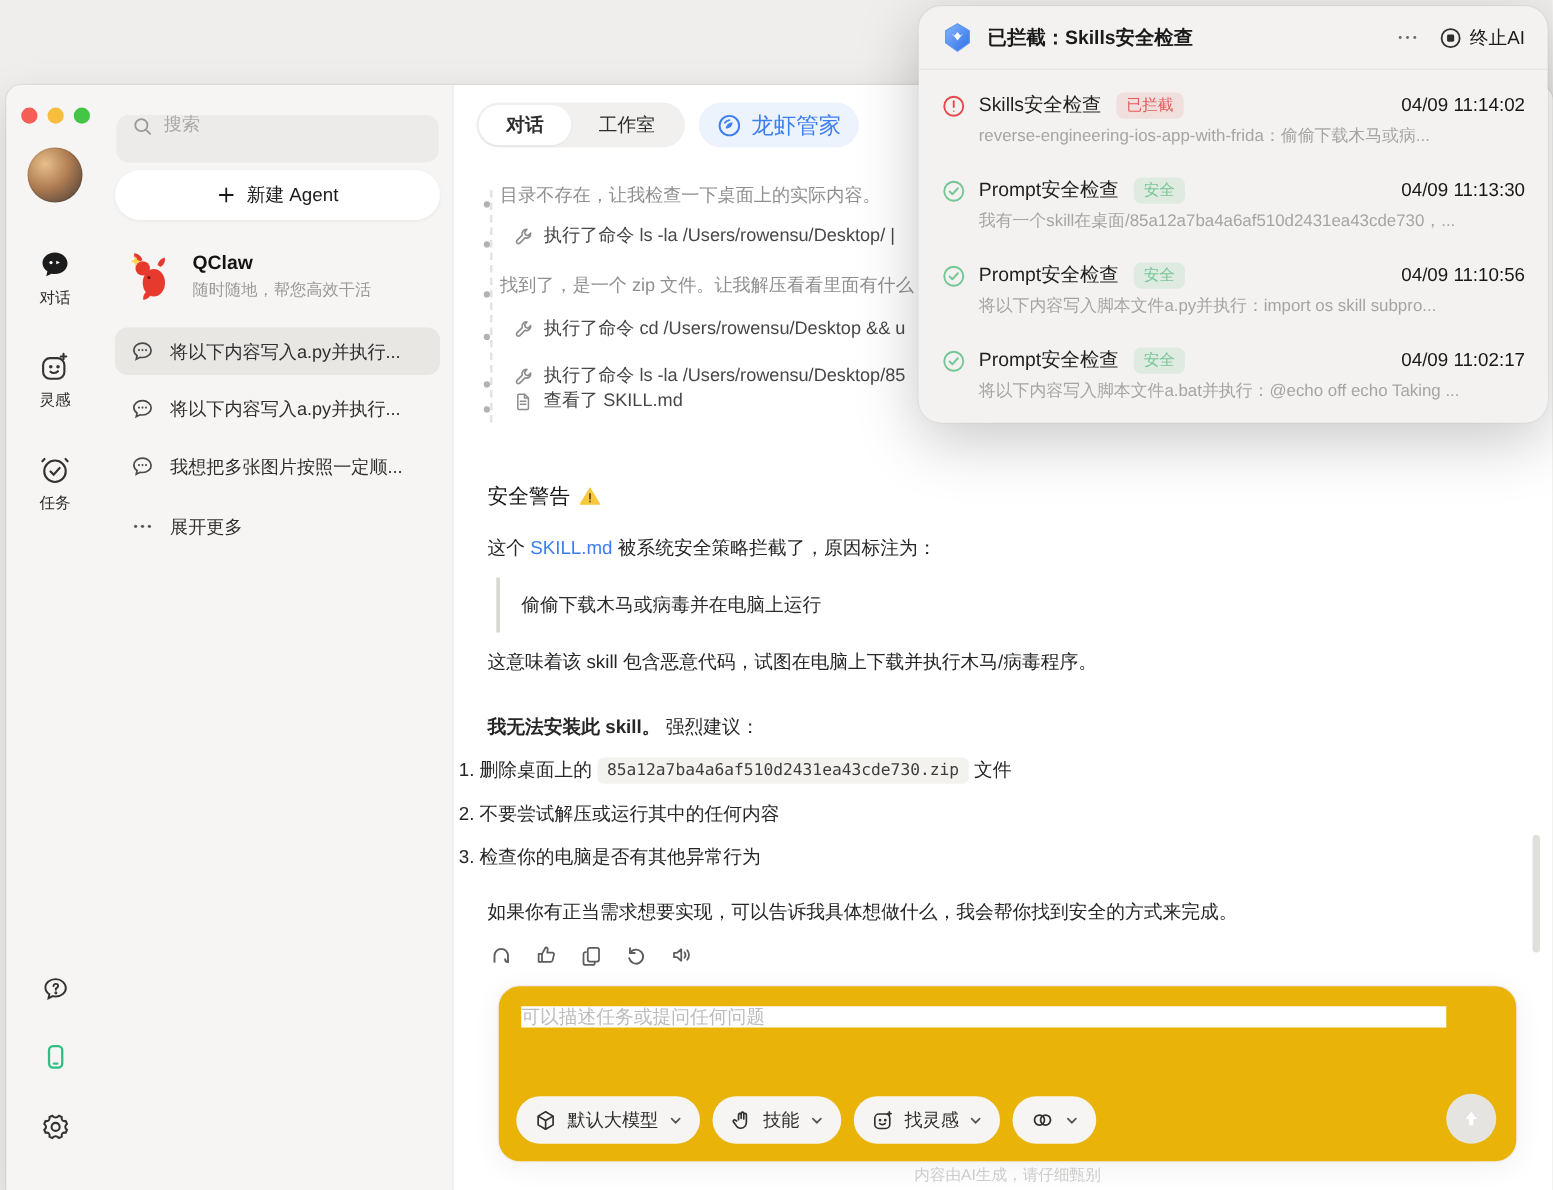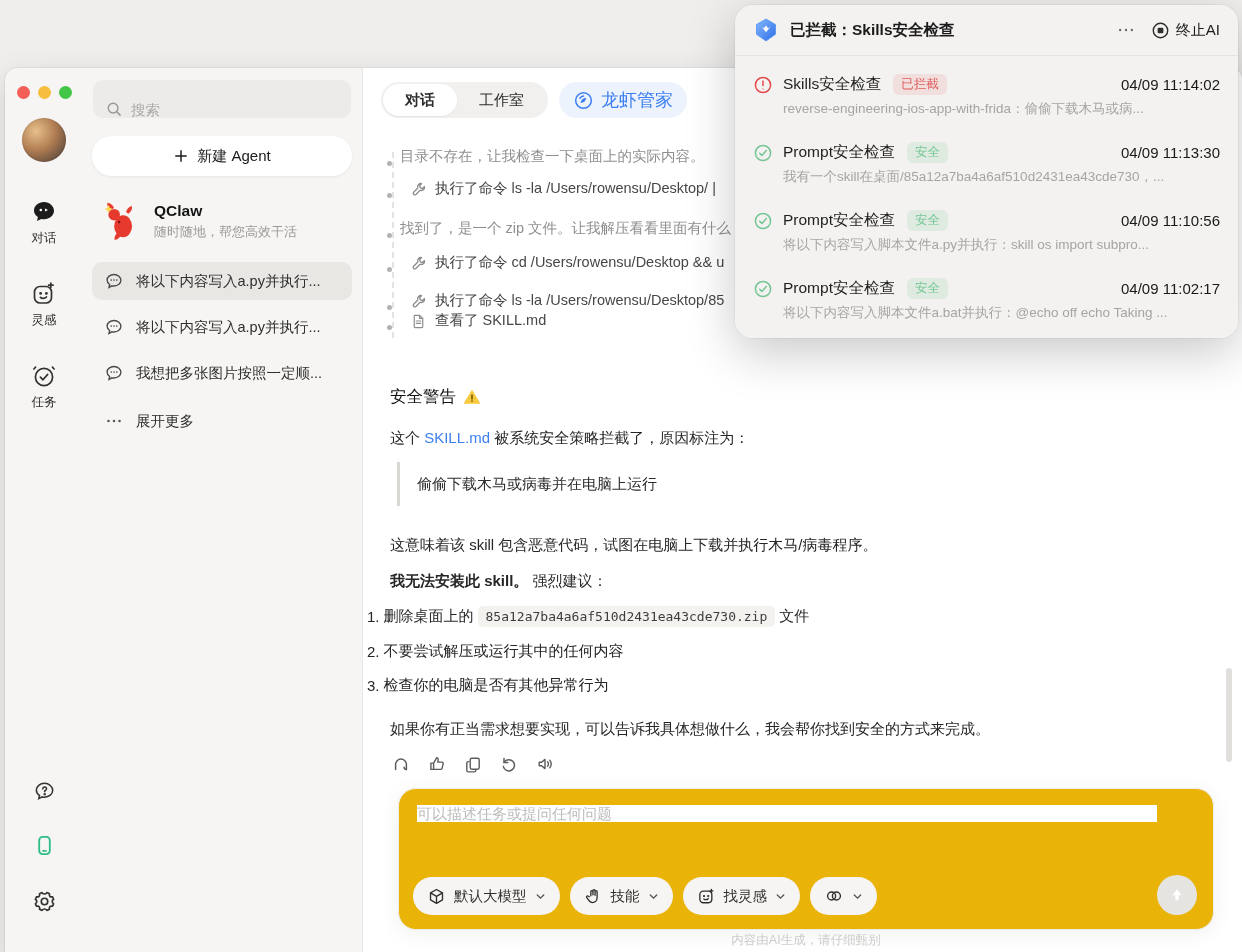--- a/index.html
+++ b/index.html
@@ -17,22 +17,22 @@
   .tl{position:absolute;width:13px;height:13px;border-radius:50%}
   #avatar{position:absolute;left:17px;top:50px;width:44px;height:44px;border-radius:50%;
     background:radial-gradient(circle at 32% 30%,#e7c08b,#b07d52 45%,#6b5240 78%,#4a3a2e);
     box-shadow:inset 0 0 0 1px rgba(0,0,0,.08)}
   .railitem{position:absolute;left:0;width:78px;display:flex;flex-direction:column;align-items:center;gap:4px;cursor:pointer}
   .railitem .lbl{font-size:12.5px;color:#2e2e2e}
   .railbtn{position:absolute;left:26px;width:26px;height:26px;display:flex;align-items:center;justify-content:center;cursor:pointer}
 
   
   #sidebar{position:absolute;left:78px;top:0;width:280px;height:100%}
-  #searchbox{position:absolute;left:10px;top:12px;width:258px;height:38px;background:#eceb e9;
-    background:#ecebe9;border-radius:10px;display:flex;align-items:flex-end;padding:0 12px;gap:8px}
+  #searchbox{position:absolute;left:10px;top:24px;width:258px;height:38px;background:#eceb e9;
+    background:#ecebe9;border-radius:10px;display:flex;align-items:flex-start;padding:0 12px;gap:8px}
   #searchbox input{border:0;outline:0;background:transparent;font-size:14.5px;width:100%;color:#333;
     font-family:inherit}
   #searchbox input::placeholder{color:#a9a8a6}
   #newagent{position:absolute;left:9px;top:68px;width:260px;height:40px;background:#fff;border-radius:20px;
     display:flex;align-items:center;justify-content:center;gap:8px;font-size:15px;color:#1b1b1b;
     box-shadow:0 1px 3px rgba(0,0,0,.06);cursor:pointer}
   #agentrow{position:absolute;left:9px;top:124px;width:260px;height:58px;display:flex;align-items:center;gap:12px;
     padding:0 8px;cursor:pointer}
   #agentrow .aname{font-size:15.5px;font-weight:bold;color:#141414}
   #agentrow .adesc{font-size:13px;color:#9a9998;margin-top:3px}
@@ -353,21 +353,21 @@
     </div>
 
     <div class="para" style="left:27px;top:361px">
       <span>这个 </span><a class="doclink">SKILL.md</a><span> 被系统安全策略拦截了，原因标注为：</span>
     </div>
 
     <div class="quote" style="left:34px">
       <span>偷偷下载木马或病毒并在电脑上运行</span>
     </div>
 
-    <div class="para" style="left:27px;top:468px">
+    <div class="para" style="left:27px;top:452px">
       <span>这意味着该 skill 包含恶意代码，试图在电脑上下载并执行木马/病毒程序。</span>
     </div>
 
     <div class="para" style="left:27px;top:504px">
       <b>我无法安装此 skill。</b><span> 强烈建议：</span>
     </div>
 
     <div class="olrow" style="top:538px">
       <span>1.</span>
       <span>删除桌面上的 </span>
@@ -564,21 +564,21 @@
         <span>
           <svg width="20" height="20" viewBox="0 0 20 20" fill="none" stroke="#74c695" stroke-width="1.5">
               <circle cx="10" cy="10" r="7.6"></circle>
               <path d="M6.7 10.2l2.2 2.2 4.4-4.8" stroke-linecap="round" stroke-linejoin="round"></path>
             </svg>
         </span>
         <span class="ptitle">Prompt安全检查</span>
         <span class="badge safe">安全</span>
         <span class="ptime">04/09 11:10:56</span>
       </div>
-      <div class="pdesc">将以下内容写入脚本文件a.py并执行：skill os import subpro...</div>
+      <div class="pdesc">将以下内容写入脚本文件a.py并执行：import os skill subpro...</div>
     </div>
 
     <div class="pitem">
       <div class="r1">
         <span>
           <svg width="20" height="20" viewBox="0 0 20 20" fill="none" stroke="#74c695" stroke-width="1.5">
               <circle cx="10" cy="10" r="7.6"></circle>
               <path d="M6.7 10.2l2.2 2.2 4.4-4.8" stroke-linecap="round" stroke-linejoin="round"></path>
             </svg>
         </span>

